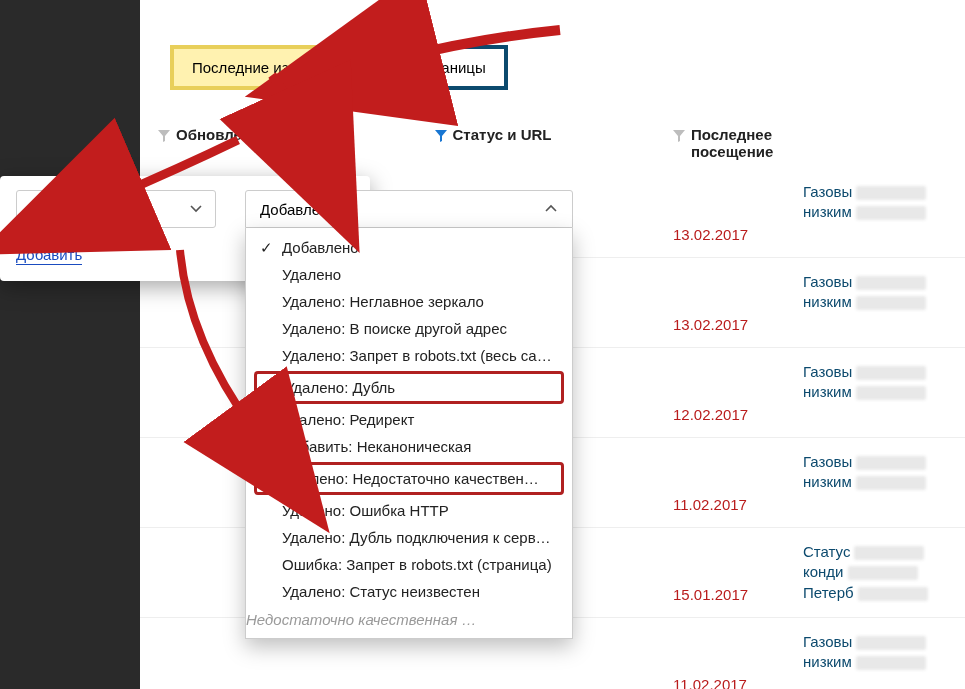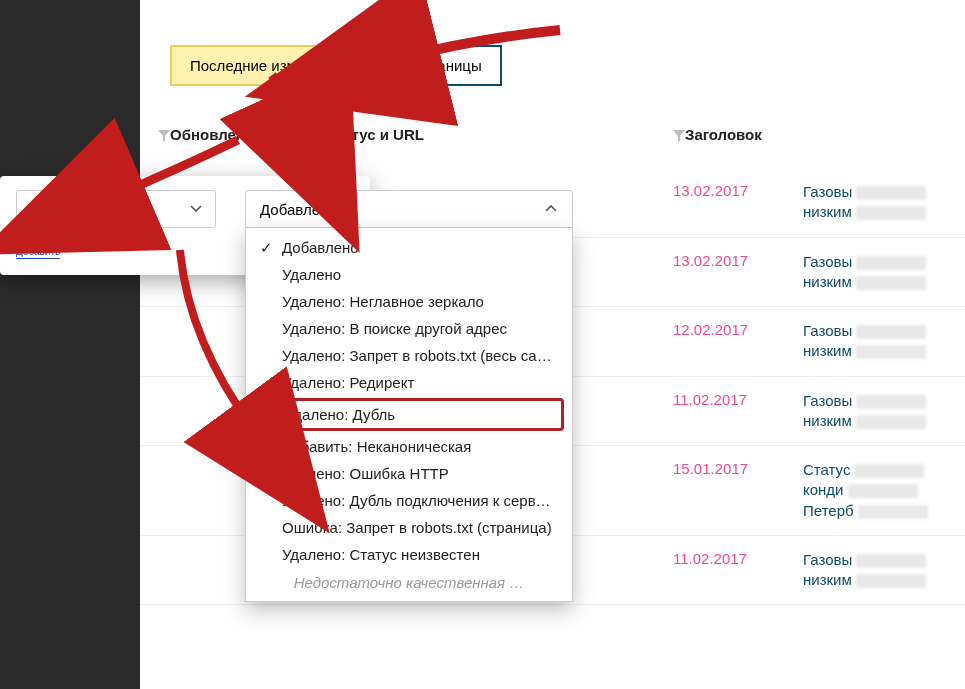--- a/index.html
+++ b/index.html
@@ -22,43 +22,43 @@
   
   .tabs {
     position: absolute;
     left: 30px;
     top: 45px;
     display: flex;
   }
   .tab {
     padding: 10px 18px;
     font-size: 15px;
-    border: 2px solid #0c4a6e;
+    border: 4px solid #0c4a6e;
     background: #fff;
     cursor: pointer;
   }
   .tab.active {
     background: #fff2b0;
     border-color: #e8cf5a;
   }
   .tab:first-child { border-right: none; }
   
   .thead {
     position: absolute;
     left: 0;
     right: 0;
     top: 120px;
     display: flex;
     font-weight: bold;
     font-size: 15px;
     color: #222;
   }
-  .thead .col { display: flex; align-items: flex-start; gap: 0; padding: 6px 0; }
+  .thead .col { display: flex; align-items: flex-start; gap: 6px; padding: 6px 0; }
   .col-update   { margin-left: 18px;  width: 155px; }
-  .col-status   { width: 360px; }
+  .col-status   { width: 360px; justify-content: center; }
   .col-visit    { width: 130px; }
   .col-title    { width: 130px; }
   .filter-icon {
     width: 12px; height: 12px;
     margin-top: 4px;
     flex-shrink: 0;
   }
   .filter-icon svg { width: 12px; height: 12px; display:block; }
   .filter-gray svg path { fill: #bdbdbd; }
   .filter-blue svg path { fill: #1976d2; }
@@ -86,21 +86,21 @@
     border-radius: 3px;
     font-size: 15px;
     background: #fff;
     cursor: pointer;
   }
   .chev { width:14px; height:14px; display:flex; align-items:center; justify-content:center; color:#555;}
   .chev svg{width:12px;height:12px;display:block;}
   .add-link {
     margin-top: 18px;
     color: #1a4cc0;
-    font-size: 10px;
+    font-size: 15px;
     border-bottom: 1px solid #1a4cc0;
     padding-bottom: 1px;
     display: inline-block;
     cursor: pointer;
   }
 
   
   .status-select {
     position: absolute;
     left: 105px;
@@ -139,21 +139,20 @@
     font-size:15px;
   }
   .status-item.boxed{
     border:3px solid #b02020;
     border-radius:4px;
     margin: 2px 8px;
     padding-left: 28px;
   }
   .status-foot{
     padding: 6px 0 2px 0;
-    text-align:center;
     font-style:italic;
     color:#9a9a9a;
     font-size:15px;
   }
 
   
   .rows {
     position:absolute;
     left:0; right:0;
     top:168px;
@@ -165,21 +164,21 @@
     border-bottom:1px solid #eee;
     font-size:15px;
     color:#333;
   }
   .row .col-update{ visibility:hidden; } 
   .row .col-status{
      white-space:nowrap; overflow:hidden; text-overflow:ellipsis;
      color:#1a57c9;
      padding-left: 0;
   }
-  .row .col-visit{ color:#ec4899; }
+  .row .col-visit{ color:#b91c1c;margin-top:44px; }
   .row .col-title{
     color:#0c4a6e;
     line-height:1.35;
     position:relative;
   }
   .blur {
     display:inline-block;
     width:70px; height:14px;
     background:#e8e8e8;
     border-radius:2px;
@@ -215,27 +214,27 @@
       <span>Обновление</span>
     </div>
     <div class="col col-status">
       <span class="filter-icon filter-blue">
         <svg viewBox="0 0 12 12">
             <path d="M0 0h12L7 6v5l-2 1V6z"></path>
           </svg>
       </span>
       <span>Статус и URL</span>
     </div>
-    <div class="col col-title">
+    <div class="col col-visit">
       <span class="filter-icon filter-gray">
         <svg viewBox="0 0 12 12">
             <path d="M0 0h12L7 6v5l-2 1V6z"></path>
           </svg>
       </span>
-      <span>Заголовок</span>
+      <span>Последнее посещение</span>
     </div>
   </div>
 
   <div class="rows" id="rows">
       <div class="row">
         <div class="col col-update"></div>
         <div class="col col-status"></div>
         <div class="col col-visit">13.02.2017</div>
         <div class="col col-title">
           <div><span>Газовы</span><span class="blur"></span></div>
@@ -310,23 +309,24 @@
             <path d="M1 8l5-5 5 5" fill="none" stroke="#555" stroke-width="1.6"></path>
           </svg>
       </span>
     </div>
     <div class="status-list" id="status-list">
         <div class="status-item checked">Добавлено</div>
         <div class="status-item">Удалено</div>
         <div class="status-item">Удалено: Неглавное зеркало</div>
         <div class="status-item">Удалено: В поиске другой адрес</div>
         <div class="status-item">Удалено: Запрет в robots.txt (весь сайт)</div>
+        <div class="status-item boxed">Удалено: Дубль</div>
         <div class="status-item">Удалено: Редирект</div>
-        <div class="status-item boxed">Удалено: Дубль</div>
         <div class="status-item">Добавить: Неканоническая</div>
+        <div class="status-item boxed">Удалено: Недостаточно качественная</div>
         <div class="status-item">Удалено: Ошибка HTTP</div>
         <div class="status-item">Удалено: Дубль подключения к серв…</div>
         <div class="status-item">Ошибка: Запрет в robots.txt (страница)</div>
         <div class="status-item">Удалено: Статус неизвестен</div>
         <div class="status-foot">Недостаточно качественная  …</div>
       </div>
   </div>
 
 </div>
 

